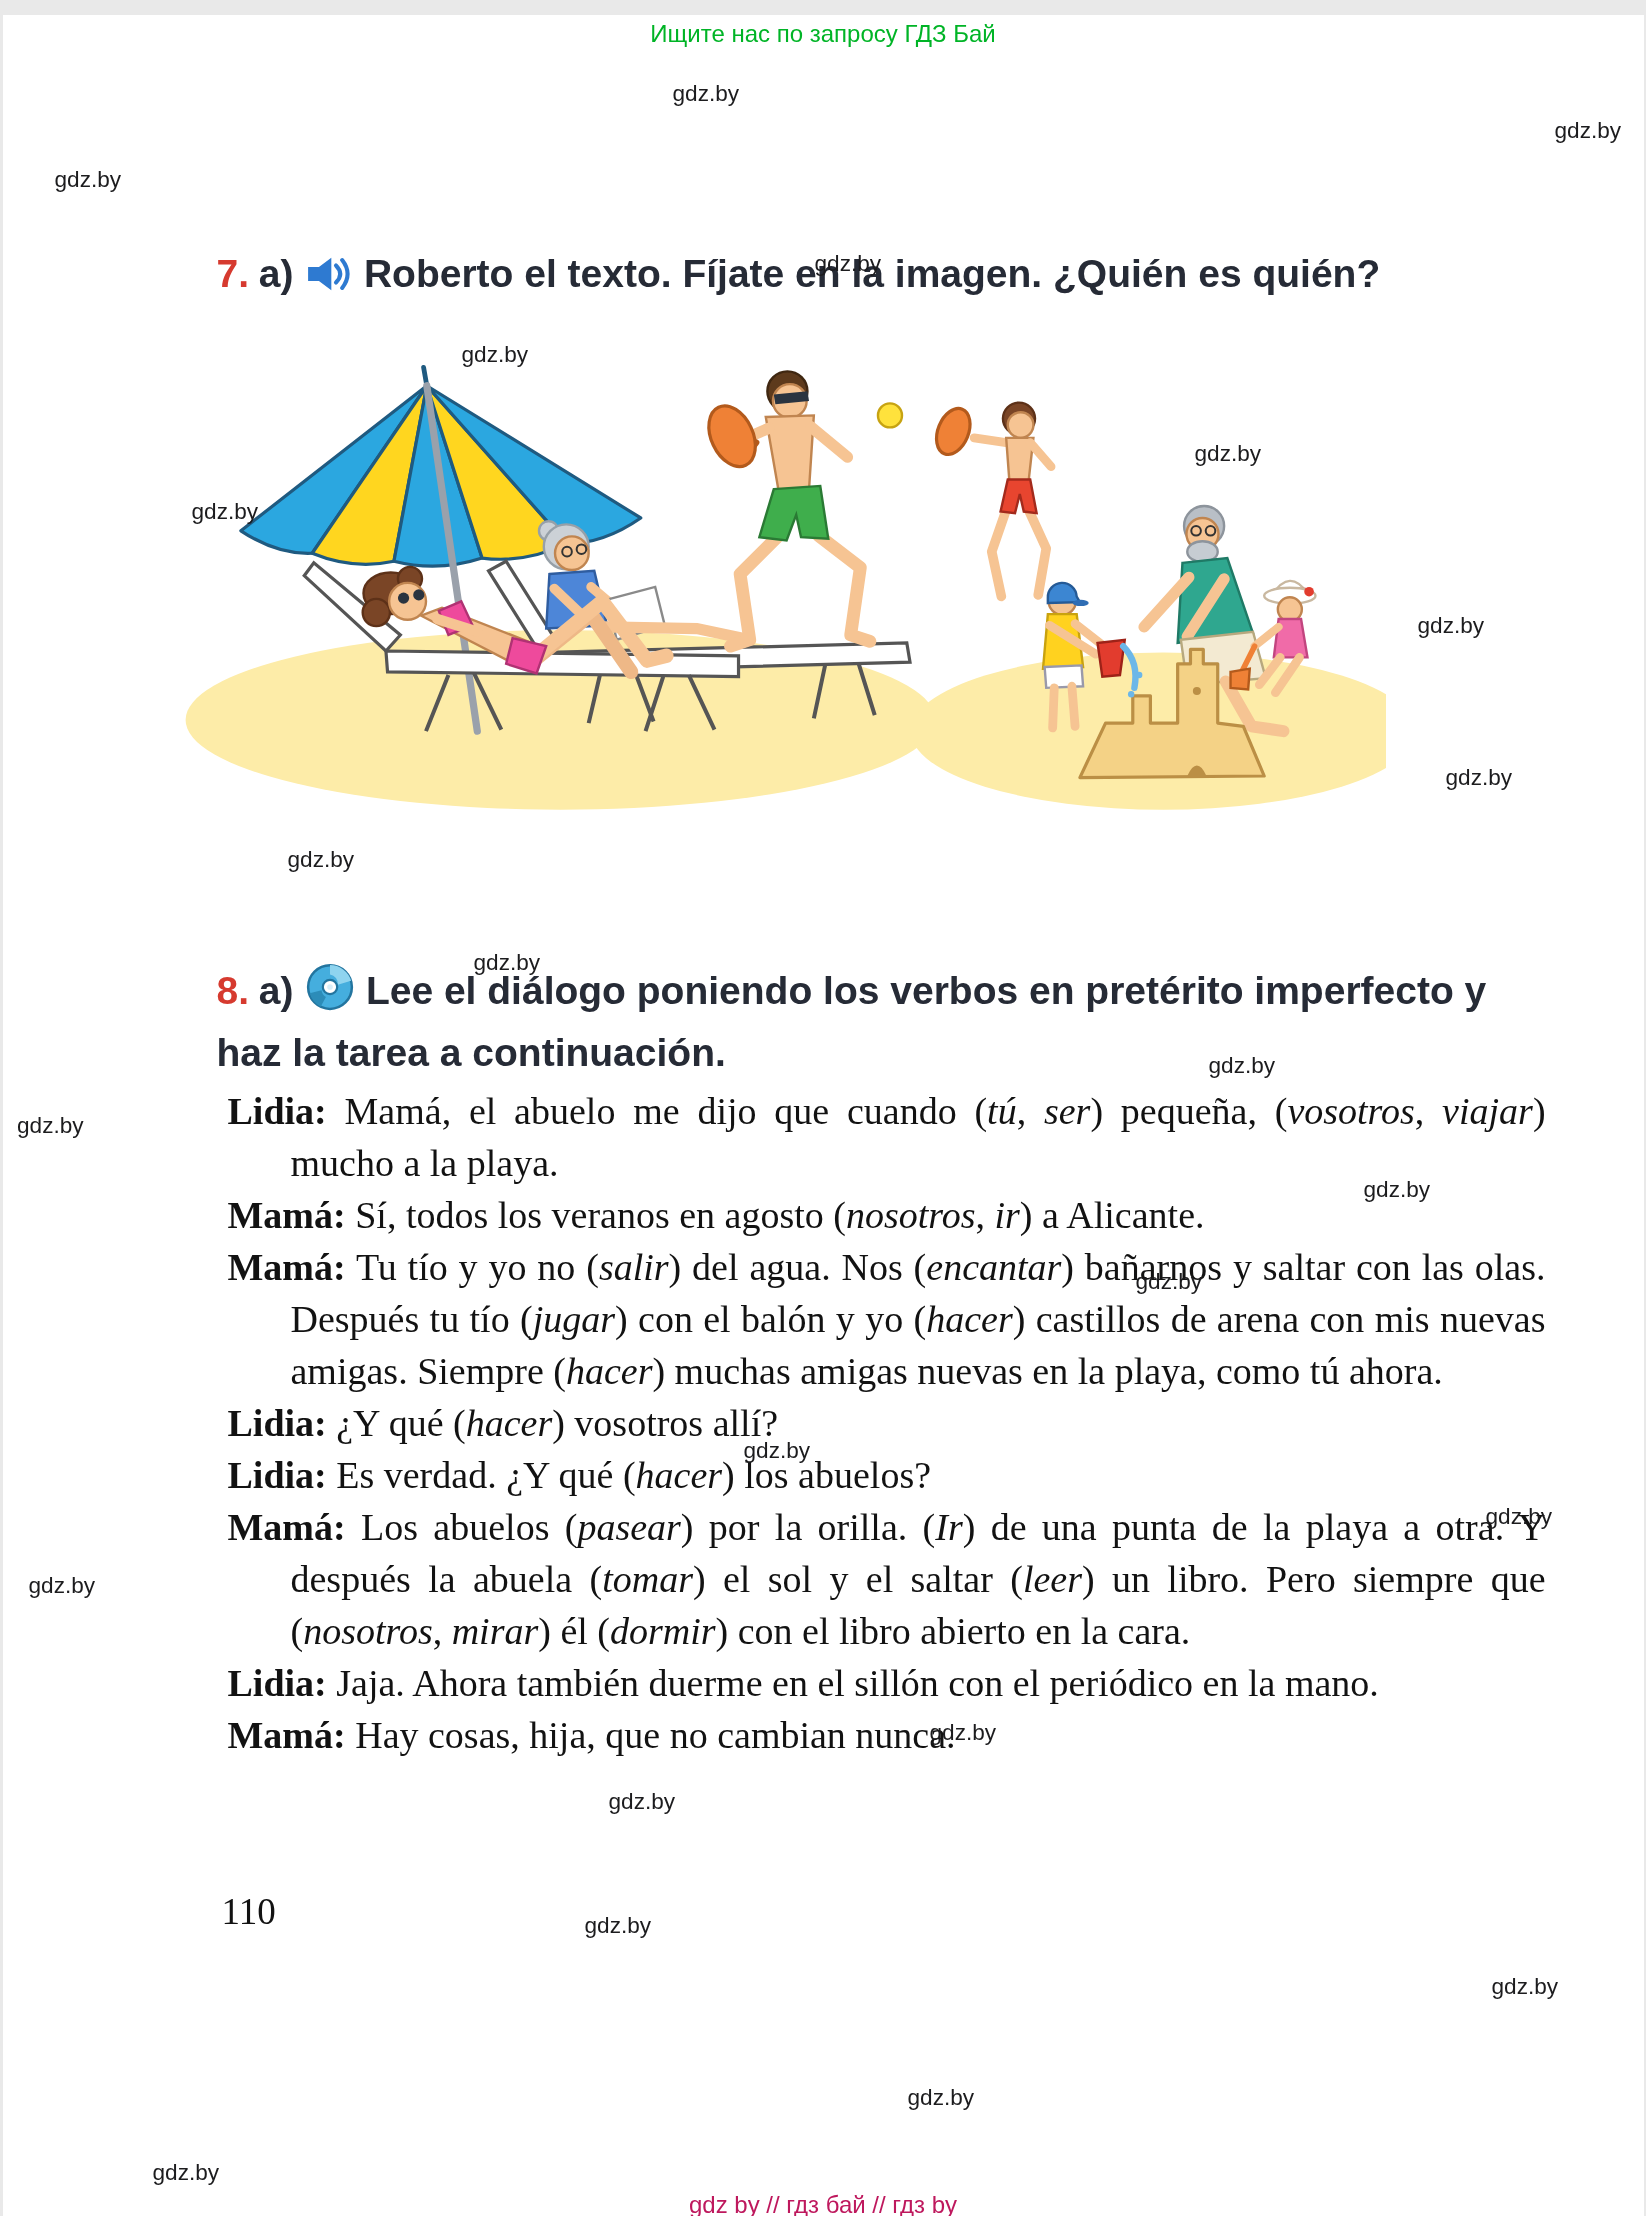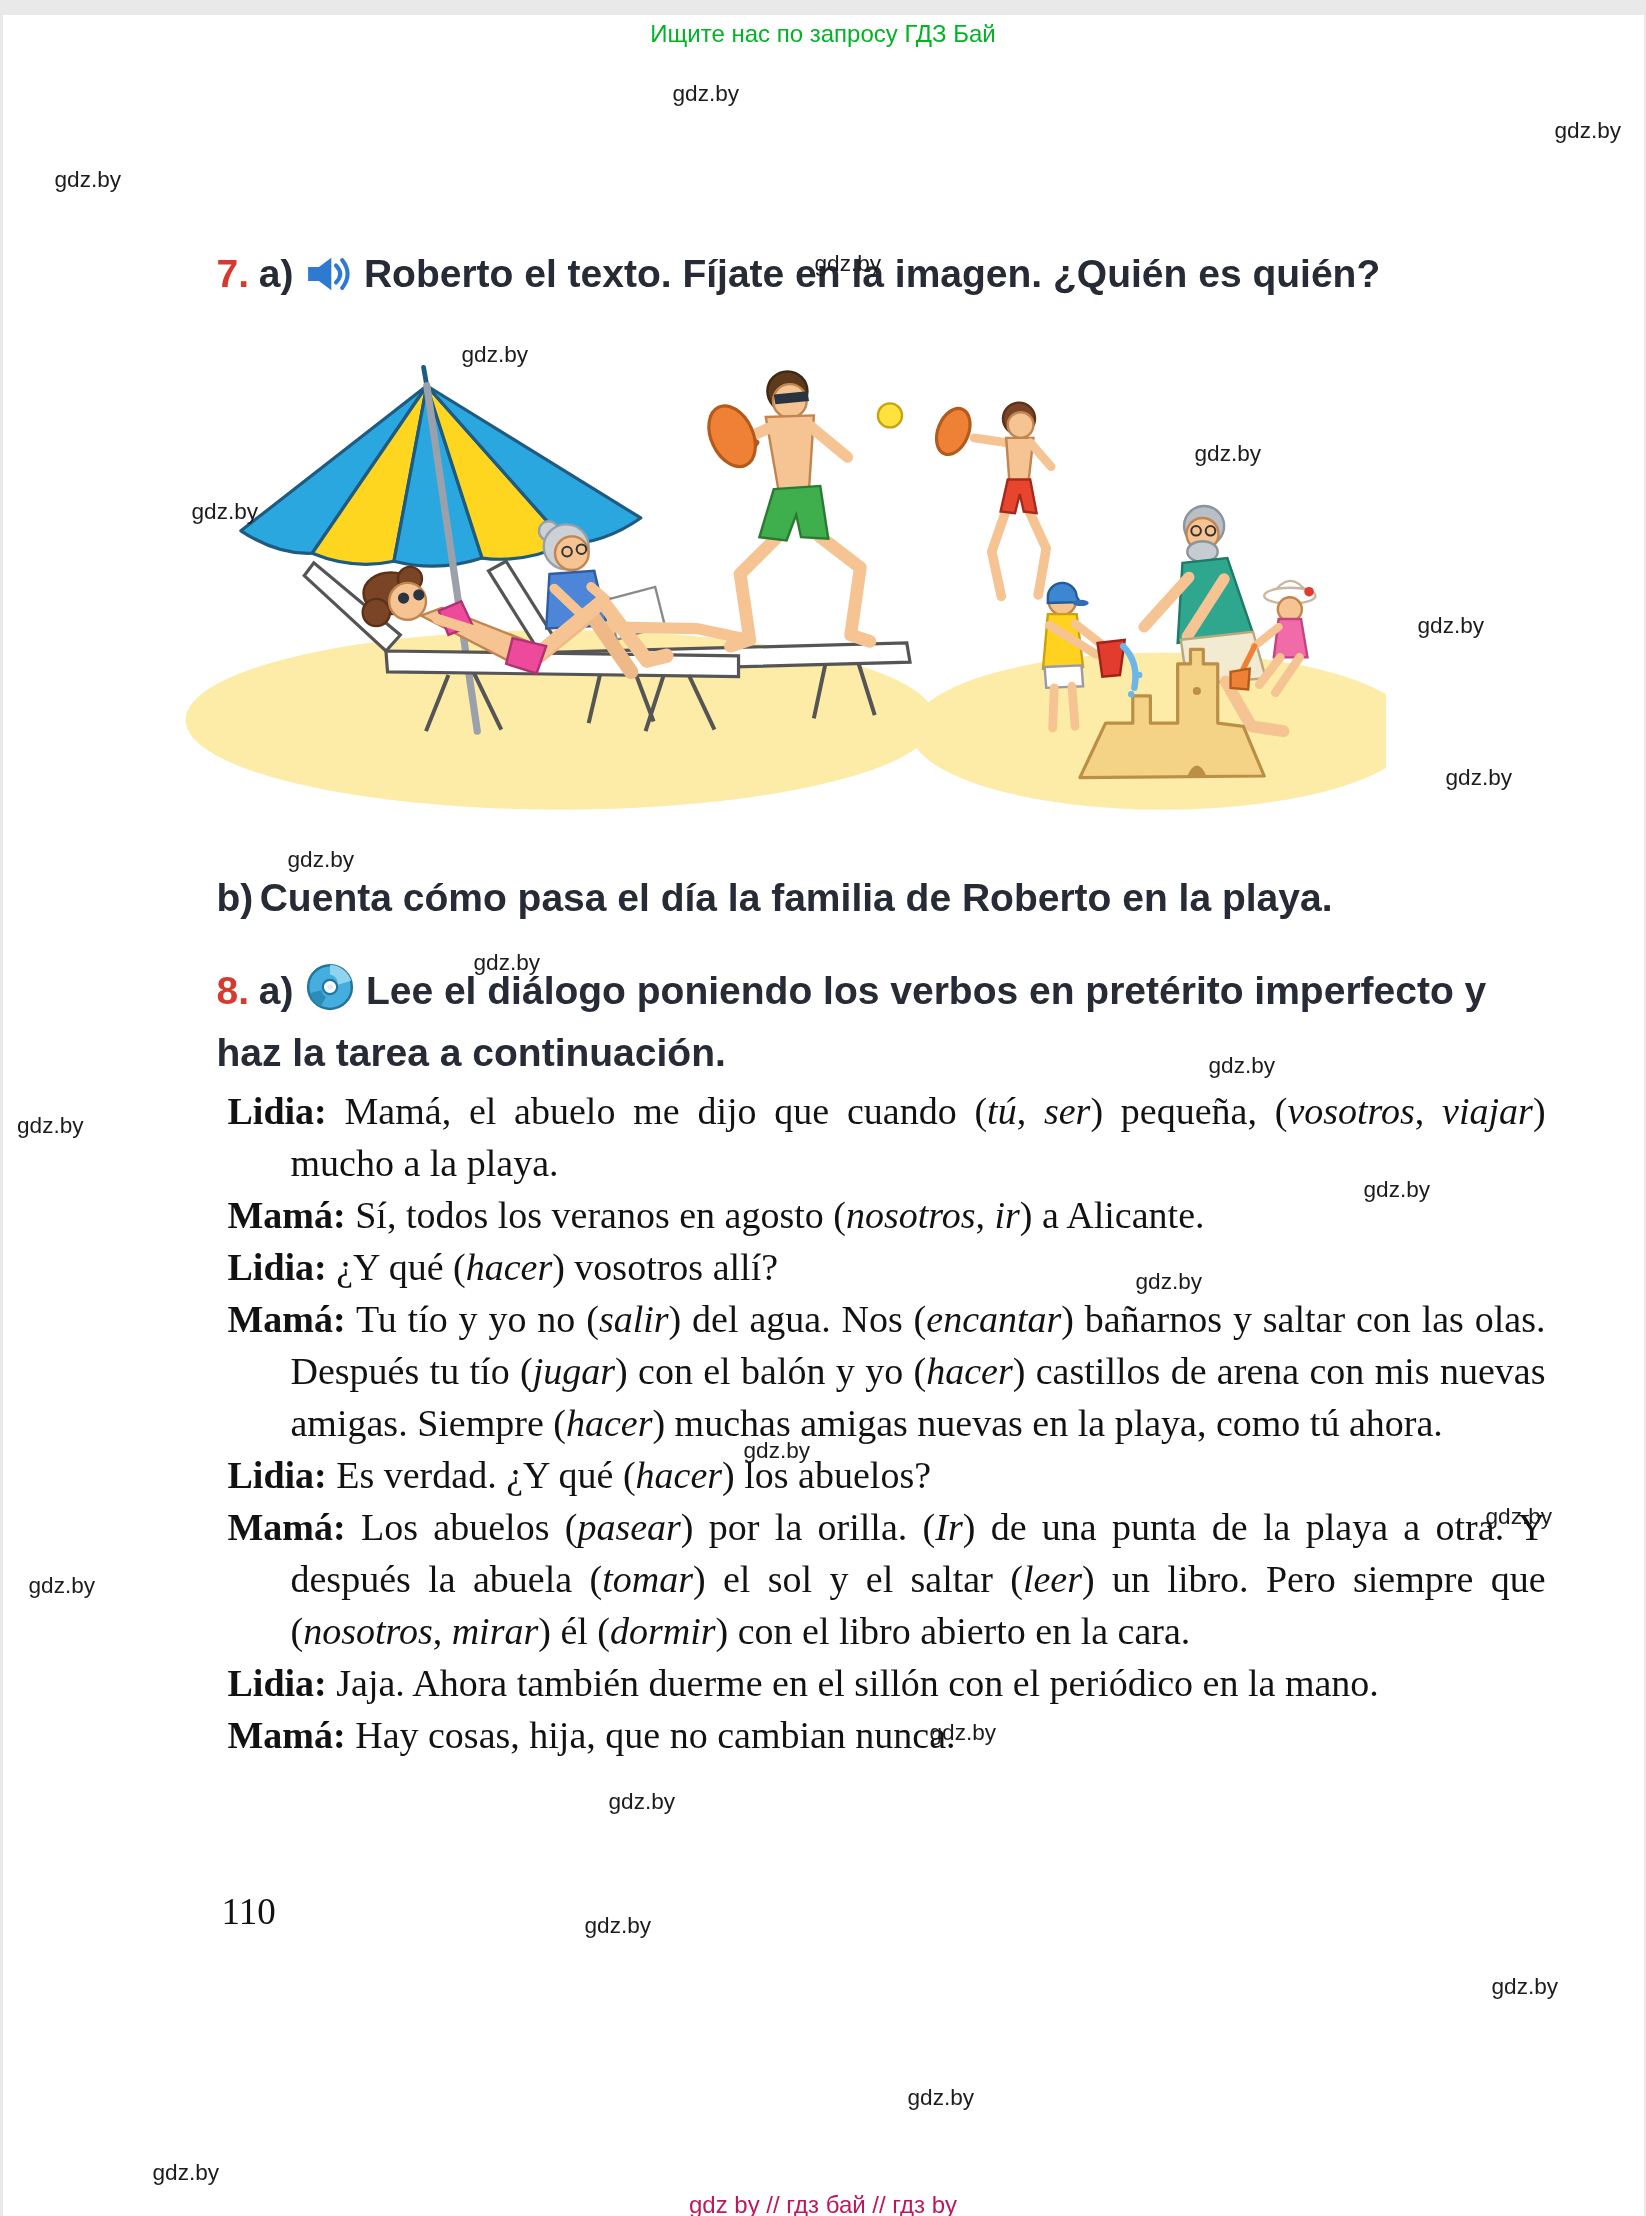--- a/index.html
+++ b/index.html
@@ -180,39 +180,36 @@
       <circle cx="1380" cy="310" r="15" fill="#f6c493" stroke="#c08550" stroke-width="3"></circle>
       <path d="M1366 322 L1394 322 L1402 370 L1360 370 Z" fill="#f06ba8" stroke="#c2457f" stroke-width="3"></path>
       <path d="M1366 332 L1336 356" stroke="#f6c493" stroke-width="10" stroke-linecap="round"></path>
       <line x1="1336" y1="356" x2="1318" y2="392" stroke="#ef8136" stroke-width="7" stroke-linecap="round"></line>
       <path d="M1306 388 L1330 384 L1328 410 L1306 408 Z" fill="#ef8136" stroke="#b35a1c" stroke-width="3"></path>
       <path d="M1368 370 L1342 404" stroke="#f6c493" stroke-width="11" stroke-linecap="round"></path>
       <path d="M1392 370 L1362 414" stroke="#f6c493" stroke-width="11" stroke-linecap="round"></path>
     </svg>
   </div>
 
-  <p class="h-ex" style="top:856px">
-    <span class="part">b)</span><span>Cuenta cómo pasa el día la familia de Roberto en la playa.</span>
-  </p>
 
   <p class="h-ex" style="top:947px">
     <span class="num">8.</span><span class="part">a)</span><span class="icon-inline"><svg width="50" height="50" viewBox="0 0 32 32">
           <circle cx="16" cy="16" r="14" fill="#45aede" stroke="#23759f" stroke-width="1.6"></circle>
           <path d="M16 2 A14 14 0 0 1 29.5 12 L21 14.6 A6 6 0 0 0 16 8 Z" fill="#8fd4ef"></path>
           <path d="M3 20 A14 14 0 0 0 10 28.6 L13.4 22.4 A6 6 0 0 1 10.6 18 Z" fill="#2c8cb8"></path>
           <circle cx="16" cy="16" r="4.6" fill="#ffffff" stroke="#23759f" stroke-width="1.4"></circle>
           <circle cx="16" cy="16" r="1.8" fill="#d9eef8"></circle>
         </svg></span><span>Lee el diálogo poniendo los verbos en pretérito imperfecto y haz la tarea a continuación.</span>
   </p>
 
   <div class="dialogue" id="dialogue">
       <p><b>Lidia:</b> <span>Mamá, el abuelo me dijo que cuando (</span><i>tú</i><span>, </span><i>ser</i><span>) pequeña, (</span><i>vosotros</i><span>, </span><i>viajar</i><span>) mucho a la playa.</span></p>
       <p><b>Mamá:</b> <span>Sí, todos los veranos en agosto (</span><i>nosotros</i><span>, </span><i>ir</i><span>) a Alicante.</span></p>
+      <p><b>Mamá:</b> <span>Tu tío y yo no (</span><i>salir</i><span>) del agua. Nos (</span><i>encantar</i><span>) bañarnos y saltar con las olas. Después tu tío (</span><i>jugar</i><span>) con el balón y yo (</span><i>hacer</i><span>) castillos de arena con mis nuevas amigas. Siempre (</span><i>hacer</i><span>) muchas amigas nuevas en la playa, como tú ahora.</span></p>
       <p><b>Lidia:</b> <span>¿Y qué (</span><i>hacer</i><span>) vosotros allí?</span></p>
-      <p><b>Mamá:</b> <span>Tu tío y yo no (</span><i>salir</i><span>) del agua. Nos (</span><i>encantar</i><span>) bañarnos y saltar con las olas. Después tu tío (</span><i>jugar</i><span>) con el balón y yo (</span><i>hacer</i><span>) castillos de arena con mis nuevas amigas. Siempre (</span><i>hacer</i><span>) muchas amigas nuevas en la playa, como tú ahora.</span></p>
       <p><b>Lidia:</b> <span>Es verdad. ¿Y qué (</span><i>hacer</i><span>) los abuelos?</span></p>
       <p><b>Mamá:</b> <span>Los abuelos (</span><i>pasear</i><span>) por la orilla. (</span><i>Ir</i><span>) de una punta de la playa a otra. Y después la abuela (</span><i>tomar</i><span>) el sol y el saltar (</span><i>leer</i><span>) un libro. Pero siempre que (</span><i>nosotros</i><span>, </span><i>mirar</i><span>) él (</span><i>dormir</i><span>) con el libro abierto en la cara.</span></p>
       <p><b>Lidia:</b> <span>Jaja. Ahora también duerme en el sillón con el periódico en la mano.</span></p>
       <p><b>Mamá:</b> <span>Hay cosas, hija, que no cambian nunca.</span></p>
     </div>
 
   <div class="pagenum">110</div>
 
   <div class="footer-links">gdz by  //  гдз бай  //  гдз by</div>
 

